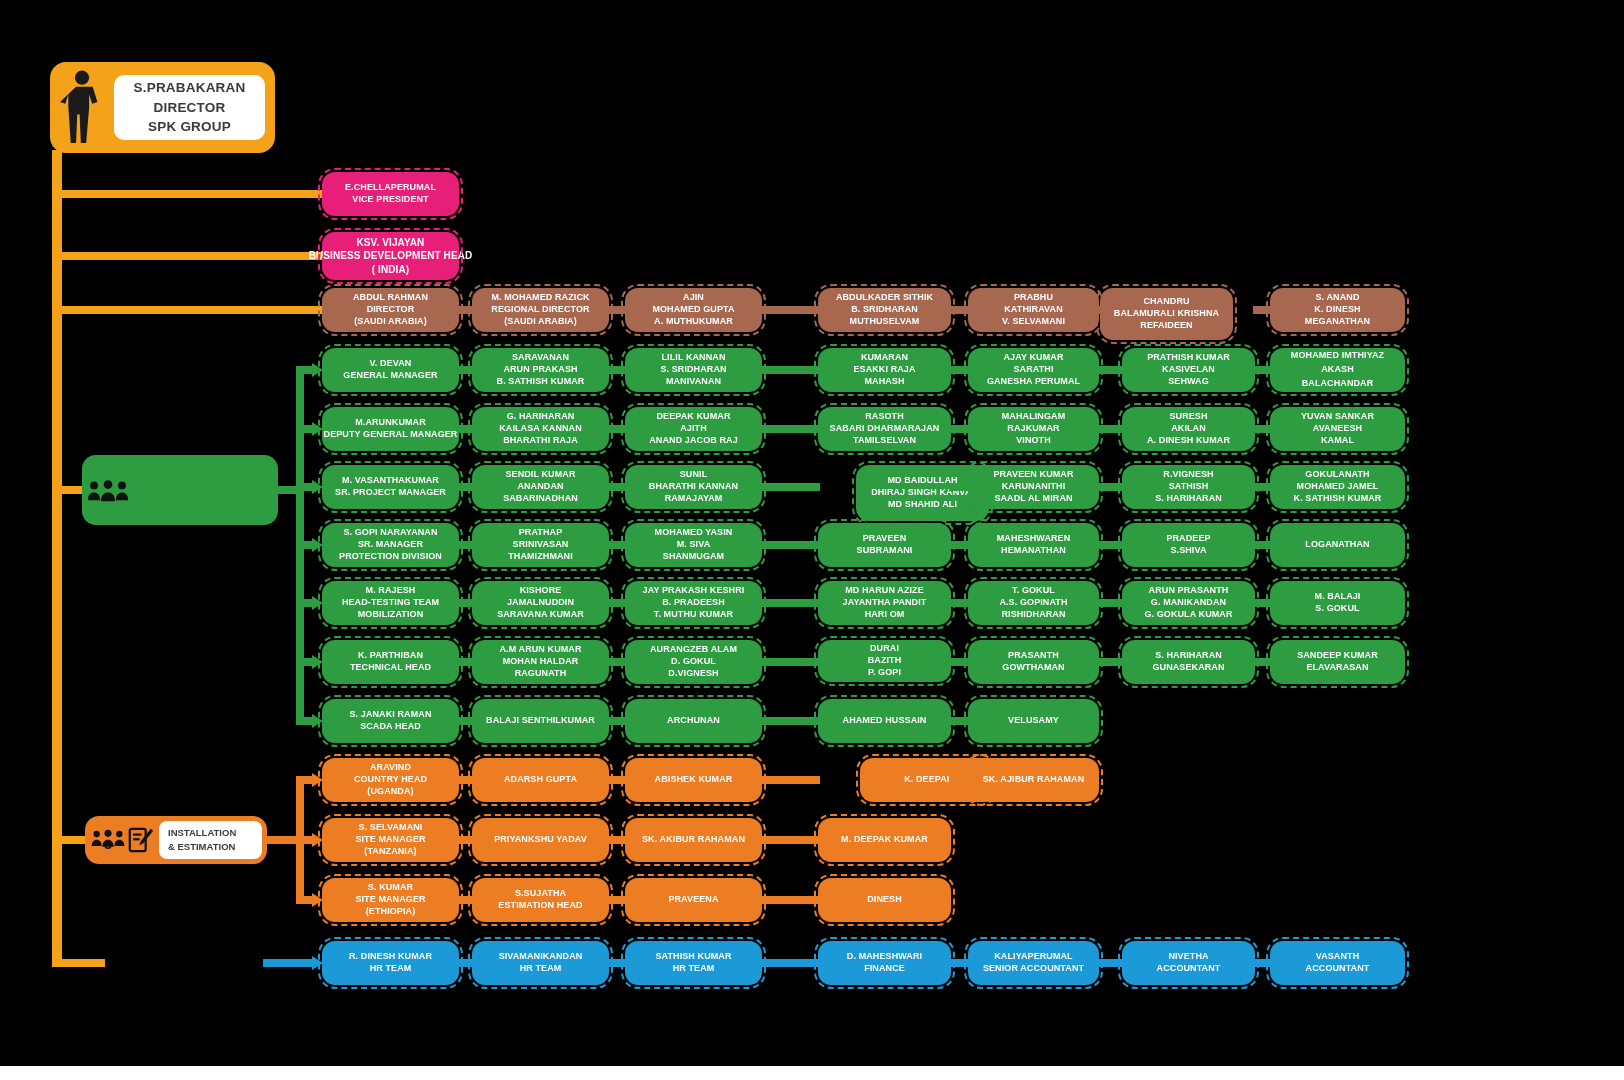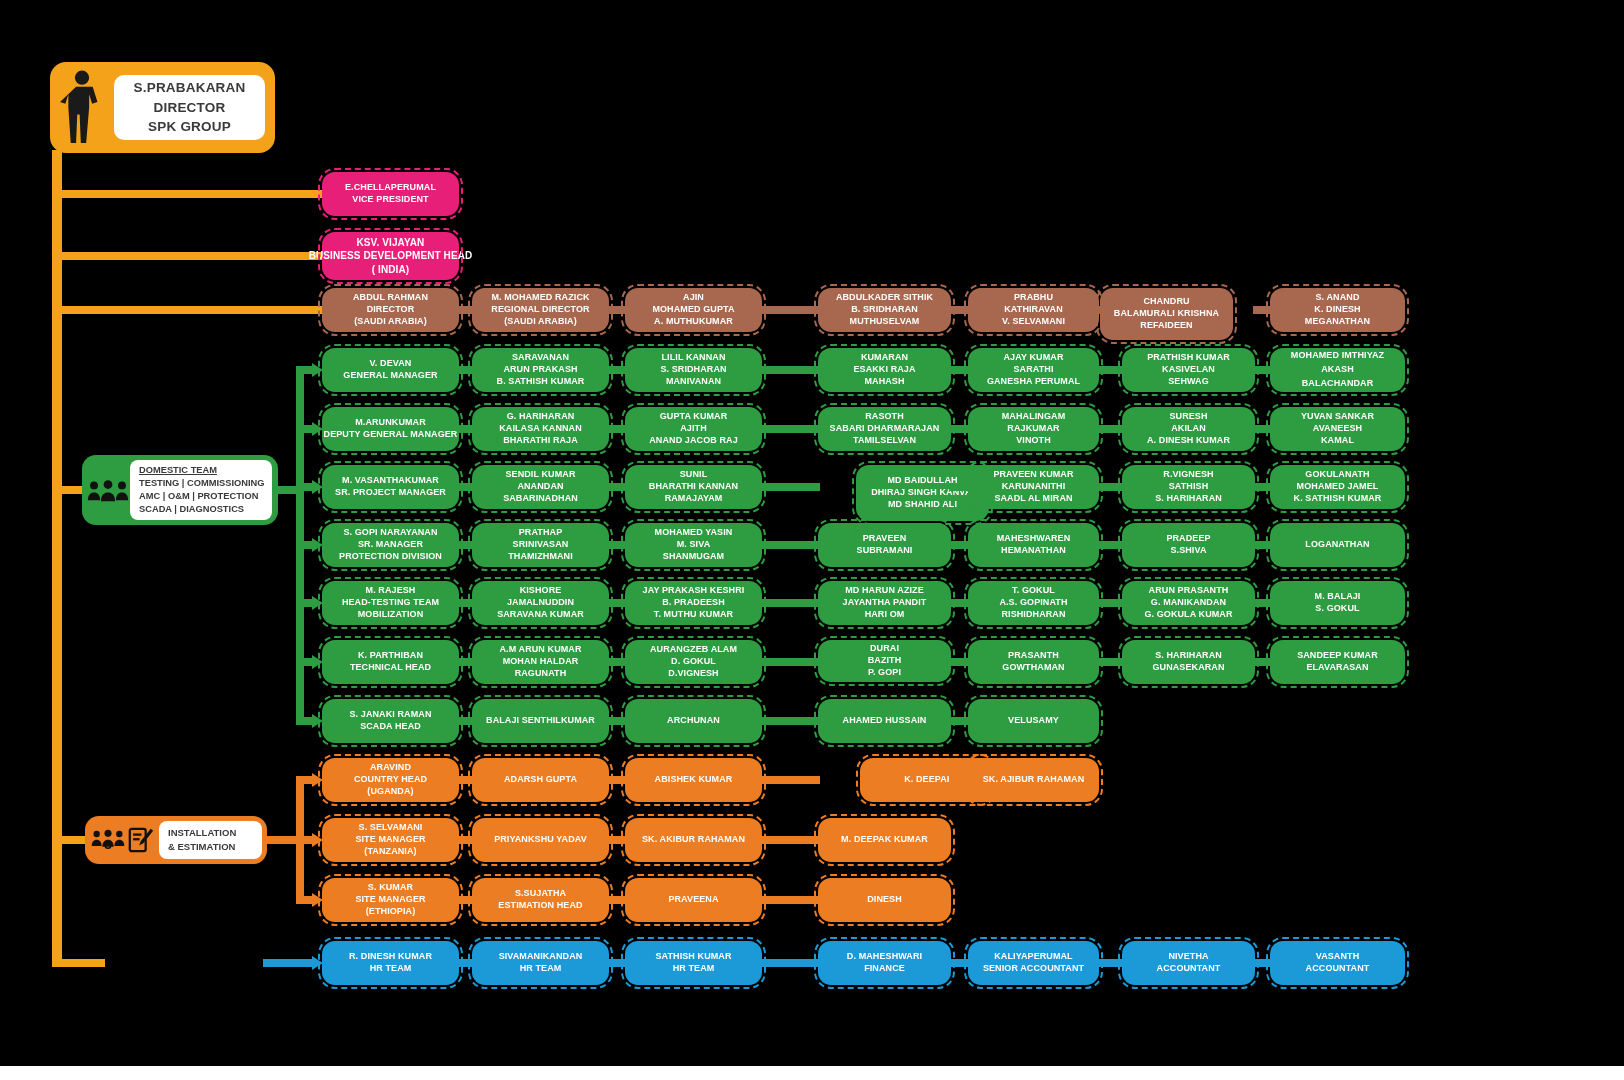--- a/index.html
+++ b/index.html
@@ -108,26 +108,20 @@
         <g fill="#111">
           <circle cx="8" cy="7" r="4.5"></circle>
             <path d="M1 24c0-6 3-9 7-9s7 3 7 9z"></path>
           <circle cx="24" cy="6" r="5"></circle>
             <path d="M16 25c0-7 3.5-10 8-10s8 3 8 10z"></path>
           <circle cx="40" cy="7" r="4.5"></circle>
             <path d="M33 24c0-6 3-9 7-9s7 3 7 9z"></path>
         </g>
       </svg>
     </span>
-    <div class="card">
-      <span class="underline">DOMESTIC TEAM</span>
-      <span>TESTING | COMMISSIONING</span>
-      <span>AMC | O&amp;M | PROTECTION</span>
-      <span>SCADA | DIAGNOSTICS</span>
-    </div>
   </div>
 
   <div class="plate orangep">
     <span class="icon1">
       <svg width="34" height="22" viewBox="0 0 48 28">
         <g fill="#111">
           <circle cx="8" cy="7" r="4.5"></circle>
             <path d="M1 24c0-6 3-9 7-9s7 3 7 9z"></path>
           <circle cx="24" cy="6" r="5"></circle>
             <path d="M16 25c0-7 3.5-10 8-10s8 3 8 10z"></path>
@@ -241,21 +235,21 @@
       <span>DEPUTY GENERAL MANAGER</span>
     </div>
     <div class="conn green" style="left: 457px; top: 425px; width: 17px;"></div>
     <div class="node green" style="left: 472px; top: 407px; width: 137px; height: 44px;">
       <span>G. HARIHARAN</span>
       <span>KAILASA KANNAN</span>
       <span>BHARATHI RAJA</span>
     </div>
     <div class="conn green" style="left: 607px; top: 425px; width: 20px;"></div>
     <div class="node green" style="left: 625px; top: 407px; width: 137px; height: 44px;">
-      <span>GUPTA KUMAR</span>
+      <span>DEEPAK KUMAR</span>
       <span>AJITH</span>
       <span>ANAND JACOB RAJ</span>
     </div>
     <div class="conn green" style="left: 760px; top: 425px; width: 60px;"></div>
     <div class="node green" style="left: 818px; top: 407px; width: 133px; height: 44px;">
       <span>RASOTH</span>
       <span>SABARI DHARMARAJAN</span>
       <span>TAMILSELVAN</span>
     </div>
     <div class="conn green" style="left: 949px; top: 425px; width: 21px;"></div>

